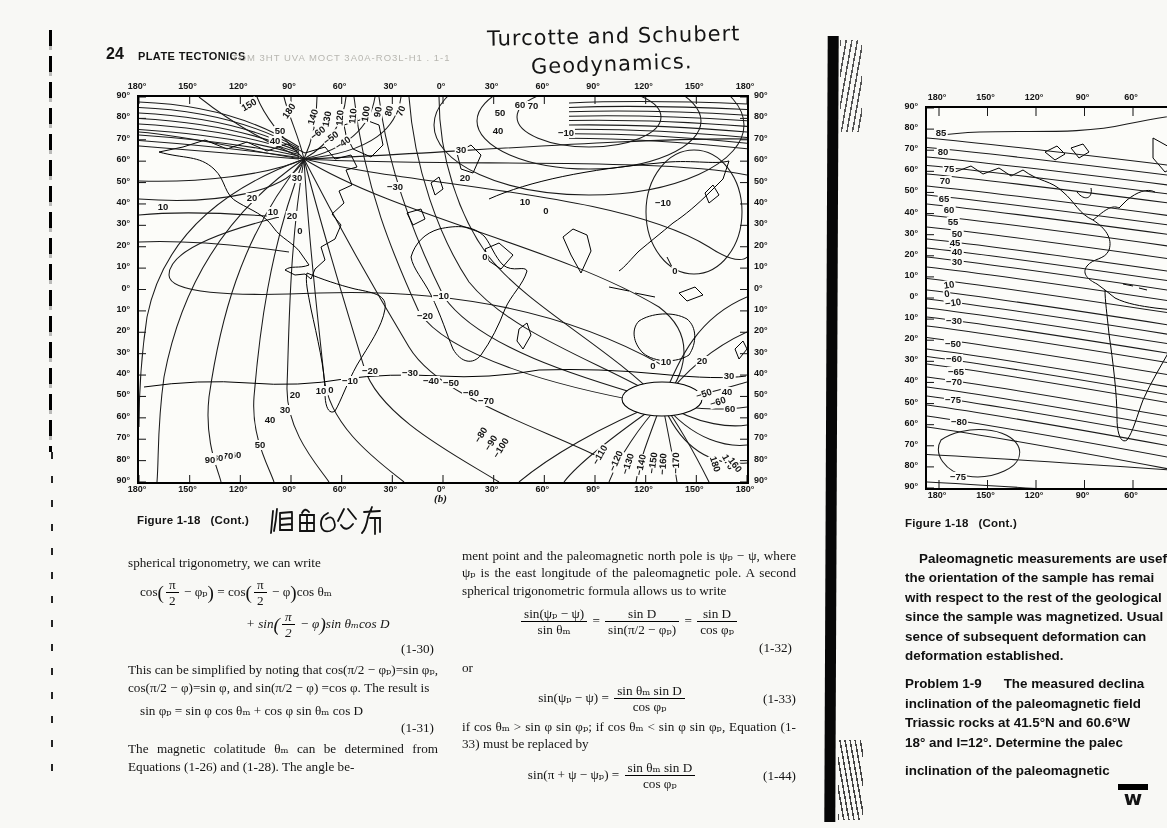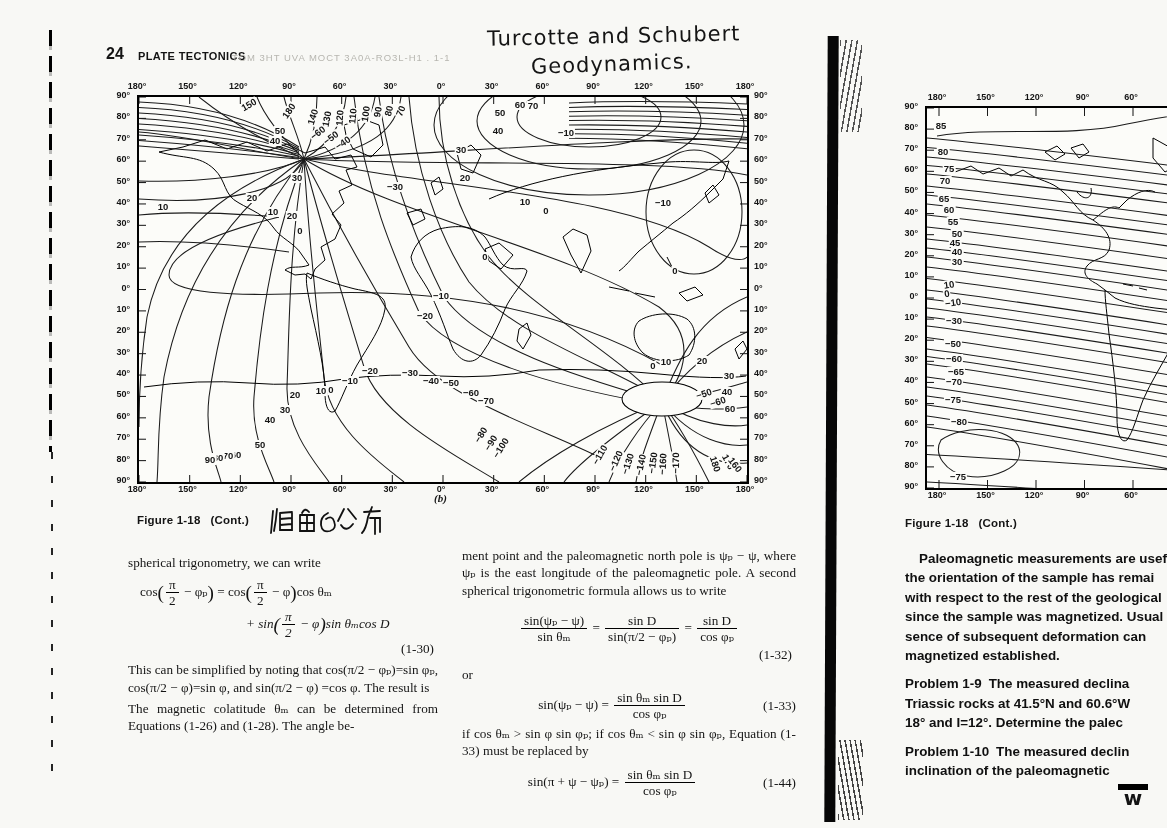--- a/index.html
+++ b/index.html
@@ -48,34 +48,34 @@
   
   .col{position:absolute;font-size:13.2px;line-height:17.3px;text-align:justify;}
   .col1{left:128px;top:554px;width:310px;}
   .col2{left:462px;top:547px;width:334px;}
   .eq{margin:6px 0 4px 0;text-align:left;}
   .eqline{display:block;padding-left:12px;}
   .eq-l2{padding-left:118px;font-style:italic;}
   .eqtag{text-align:right;padding-right:4px;}
   .eqflex{display:flex;align-items:center;margin:7px 0 4px 0;}
   .eqflex .ebody{flex:1;text-align:center;}
-  .ecenter{text-align:center;margin:14px 0 2px 0;}
+  .ecenter{text-align:center;margin:7px 0 2px 0;}
   .fr{display:inline-flex;flex-direction:column;vertical-align:middle;text-align:center;margin:0 2px;line-height:1.15;}
   .fr .fn{border-bottom:1px solid #000;padding:0 3px;}
   .fr .fd{padding:0 3px;}
   .bp{font-size:1.45em;vertical-align:middle;line-height:1;}
   .word-or{margin:2px 0;}
   .p-after{margin-top:4px;}
   
   .rcol{left:905px;top:549px;width:263px;overflow:hidden;position:absolute;
         font:600 13.4px/19.4px "Liberation Sans","DejaVu Sans",sans-serif;color:#101010;}
   .tline{white-space:nowrap;}
   .tline.indent{padding-left:14px;}
   .pblock{margin-top:9px;}
-  .plead b{margin-right:7px;}
+  .plead b{margin-right:22px;}
   .wmark{left:1118px;top:784px;width:30px;text-align:center;border-top:6px solid #000;
          font:bold 20px "DejaVu Sans",sans-serif;line-height:16px;}
 </style>
 </head>
 <body>
 
 <div class="sheet">
 
   <div class="abs edge-line1"></div>
   <div class="abs edge-line2"></div>
@@ -512,21 +512,21 @@
       <span class="tk tk-left" style="left: -7px; top: 190px;">0°</span>
       <span class="tk tk-left" style="left: -7px; top: 211.111px;">10°</span>
       <span class="tk tk-left" style="left: -7px; top: 232.222px;">20°</span>
       <span class="tk tk-left" style="left: -7px; top: 253.333px;">30°</span>
       <span class="tk tk-left" style="left: -7px; top: 274.444px;">40°</span>
       <span class="tk tk-left" style="left: -7px; top: 295.556px;">50°</span>
       <span class="tk tk-left" style="left: -7px; top: 316.667px;">60°</span>
       <span class="tk tk-left" style="left: -7px; top: 337.778px;">70°</span>
       <span class="tk tk-left" style="left: -7px; top: 358.889px;">80°</span>
       <span class="tk tk-left" style="left: -7px; top: 380px;">90°</span>
-      <span class="clab" style="left: 16px; top: 20px;">85</span>
+      <span class="clab" style="left: 16px; top: 27px;">85</span>
       <span class="clab" style="left: 18px; top: 46px;">80</span>
       <span class="clab" style="left: 24px; top: 63px;">75</span>
       <span class="clab" style="left: 20px; top: 75px;">70</span>
       <span class="clab" style="left: 19px; top: 93px;">65</span>
       <span class="clab" style="left: 24px; top: 104px;">60</span>
       <span class="clab" style="left: 28px; top: 116px;">55</span>
       <span class="clab" style="left: 32px; top: 128px;">50</span>
       <span class="clab" style="left: 30px; top: 137px; text-decoration: underline;">45</span>
       <span class="clab" style="left: 32px; top: 146px;">40</span>
       <span class="clab" style="left: 32px; top: 156px;">30</span>
@@ -556,20 +556,24 @@
             <span class="fn">π</span>
             <span class="fd">2</span>
           </span><span> − φ</span><span class="bp">)</span><span>cos θₘ</span></span>
       <span class="eqline eq-l2"><span>+ sin</span><span class="bp">(</span><span class="fr">
             <span class="fn">π</span>
             <span class="fd">2</span>
           </span><span> − φ</span><span class="bp">)</span><span>sin θₘcos D</span></span>
       <div class="eqtag">(1-30)</div>
     </div>
     <div class="p-after">This can be simplified by noting that cos(π/2 − φₚ)=sin φₚ, cos(π/2 − φ)=sin φ, and sin(π/2 − φ) =cos φ. The result is</div>
+    <div class="eq">
+      <span class="eqline"><span>sin φₚ = sin φ cos θₘ + cos φ sin θₘ cos D</span></span>
+      <div class="eqtag">(1-31)</div>
+    </div>
     <div class="p-after">The magnetic colatitude θₘ can be determined from Equations (1-26) and (1-28). The angle be-</div>
   </div>
 
   <div class="col col2">
     <div>ment point and the paleomagnetic north pole is ψₚ − ψ, where ψₚ is the east longitude of the paleomagnetic pole. A second spherical trigonometric formula allows us to write</div>
     <div class="ecenter"><span class="fr">
           <span class="fn">sin(ψₚ − ψ)</span>
           <span class="fd">sin θₘ</span>
         </span><span> = </span><span class="fr">
           <span class="fn">sin D</span>
@@ -597,35 +601,33 @@
     </div>
   </div>
 
   <div class="rcol">
     <div>
         <div class="tline indent">Paleomagnetic measurements are usef</div>
         <div class="tline">the orientation of the sample has remai</div>
         <div class="tline">with respect to the rest of the geological</div>
         <div class="tline">since the sample was magnetized. Usual</div>
         <div class="tline">sence of subsequent deformation can</div>
-        <div class="tline">magnetized established.</div>
+        <div class="tline">deformation established.</div>
       </div>
     <div class="pblock">
       <div class="tline plead">
         <b>Problem 1-9</b><span>The measured declina</span>
       </div>
       <div>
+          <div class="tline">inclination of the paleomagnetic field</div>
           <div class="tline">Triassic rocks at 41.5°N and 60.6°W</div>
           <div class="tline">18° and I=12°. Determine the palec</div>
         </div>
     </div>
     <div class="pblock">
-      <div class="tline plead">
-        <b>Problem 1-10</b><span>The measured declin</span>
-      </div>
       <div>
           <div class="tline">inclination of the paleomagnetic</div>
         </div>
     </div>
   </div>
 
   <div class="abs wmark">w</div>
 
 </div>
 

